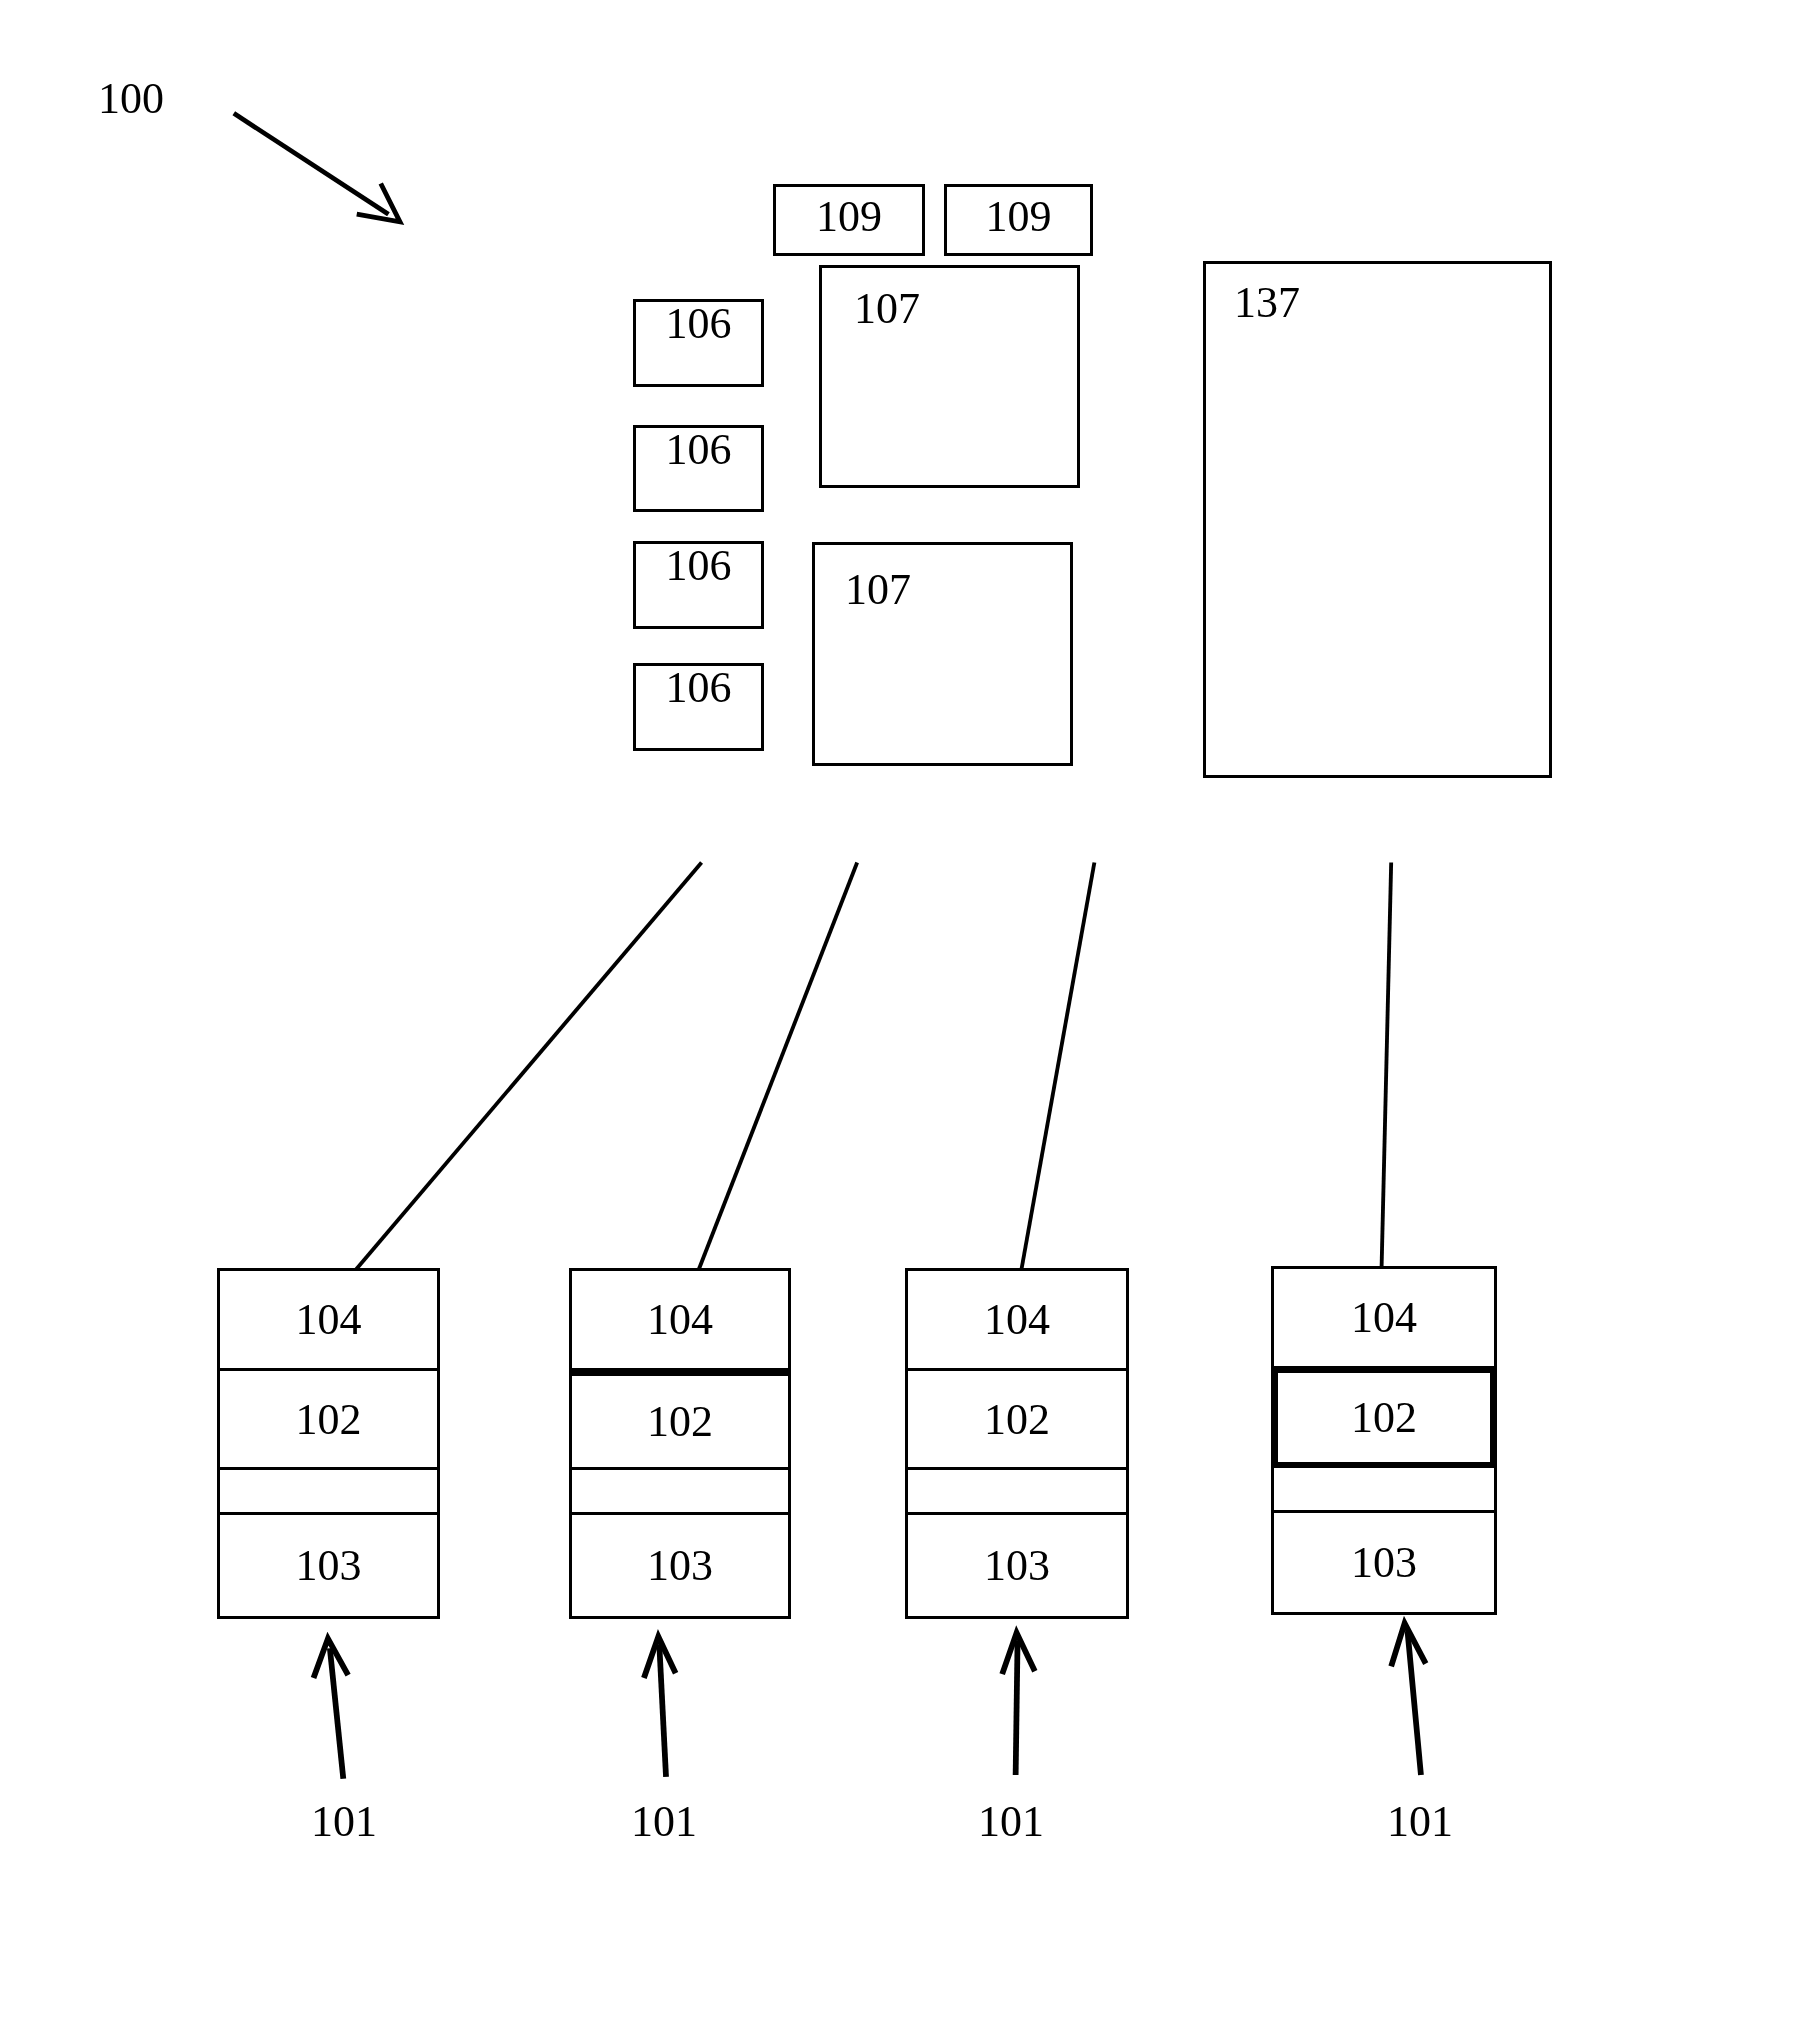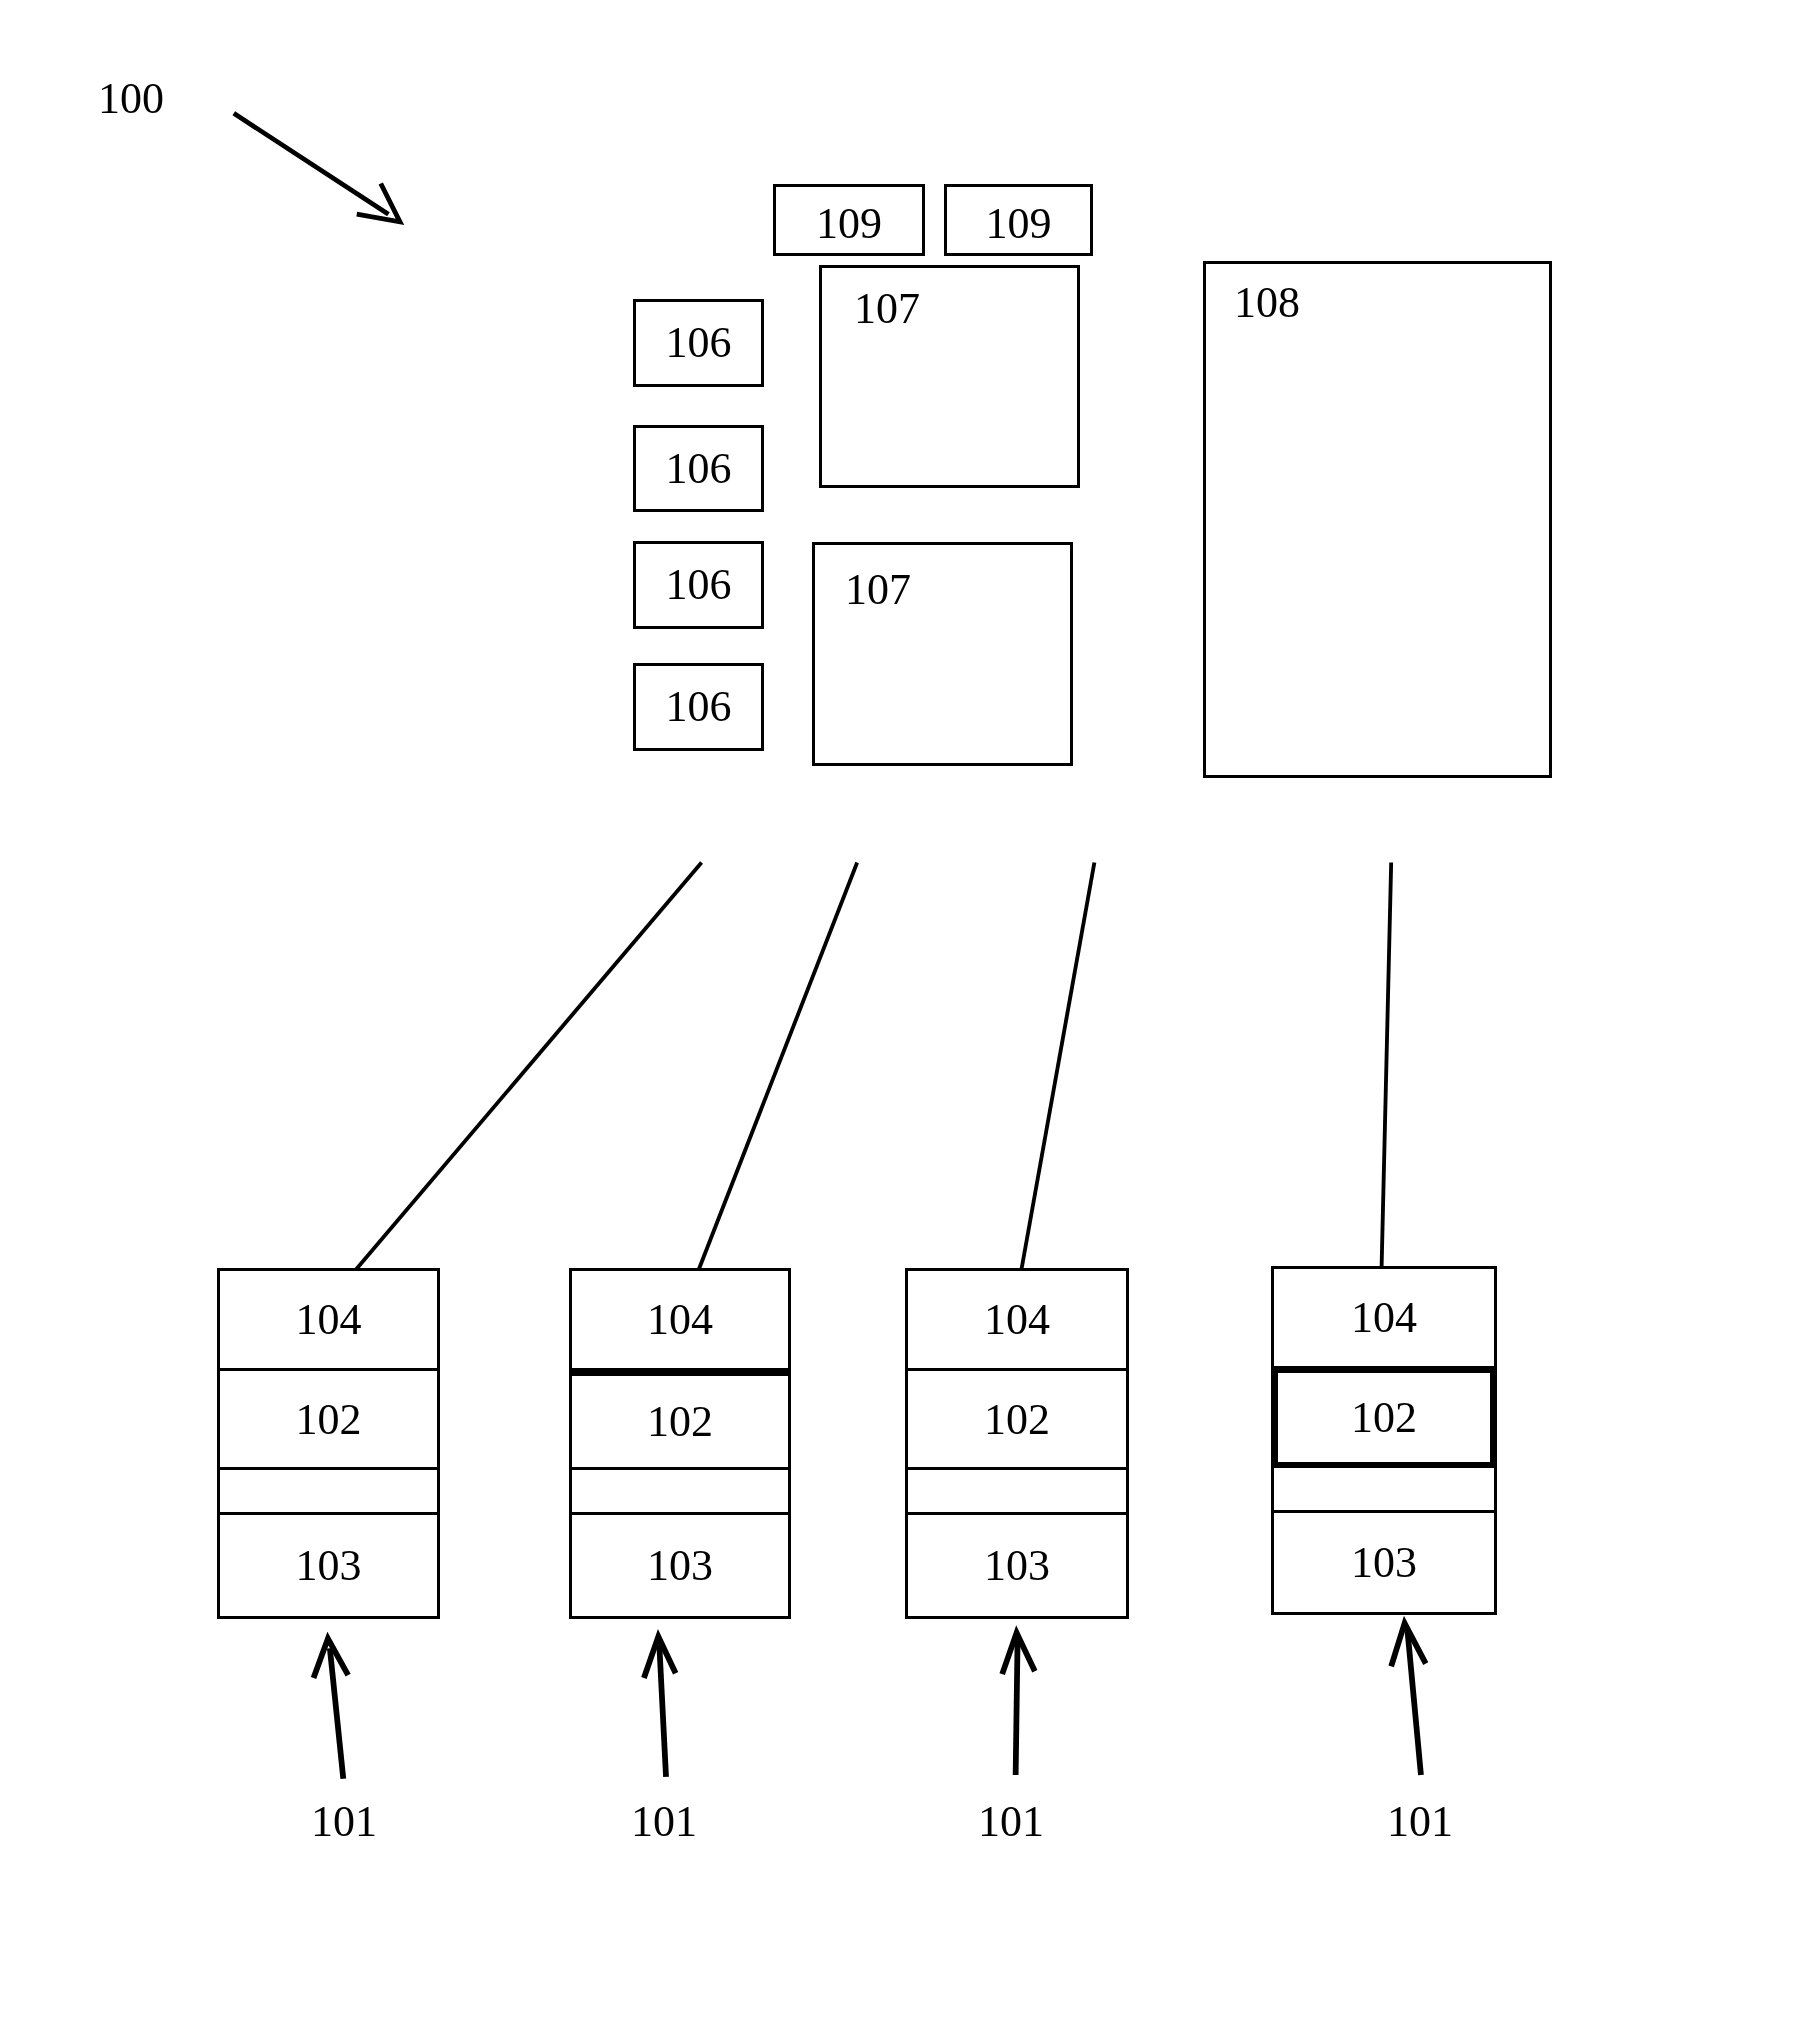--- a/index.html
+++ b/index.html
@@ -19,21 +19,21 @@
     white-space:nowrap;
   }
   .box{
     position:absolute;
     box-sizing:border-box;
     border:3.8px solid #000;
     background:#ffffff;
   }
   .center{
     display:flex;
-    align-items:center;
+    align-items:flex-start;
     justify-content:center;
   }
   .corner-lbl{
     position:absolute;
   }
   .stack{
     position:absolute;
     box-sizing:border-box;
     padding-left:24px;
   }
@@ -119,21 +119,21 @@
   </div>
 
   <div class="box" style="left:819px;top:265px;width:261px;height:223px;">
     <div class="lbl corner-lbl" style="left:32px;top:19px;">107</div>
   </div>
   <div class="box" style="left:812px;top:542px;width:261px;height:224px;">
     <div class="lbl corner-lbl" style="left:30px;top:23px;">107</div>
   </div>
 
   <div class="box" style="left:1203px;top:261px;width:349px;height:517px;">
-    <div class="lbl corner-lbl" style="left:28px;top:17.3px;">108</div>
+    <div class="lbl corner-lbl" style="left:28px;top:17.3px;">137</div>
   </div>
 
   <div class="stack" style="left:217px;top:1268px;width:223px;height:351px;">
     <div class="layer" style="top:0;height:104px;">
       <div class="lbl">104</div>
     </div>
     <div class="layer" style="top:100px;height:103px;">
       <div class="lbl">102</div>
     </div>
     <div class="layer" style="top:199px;height:49px;">

